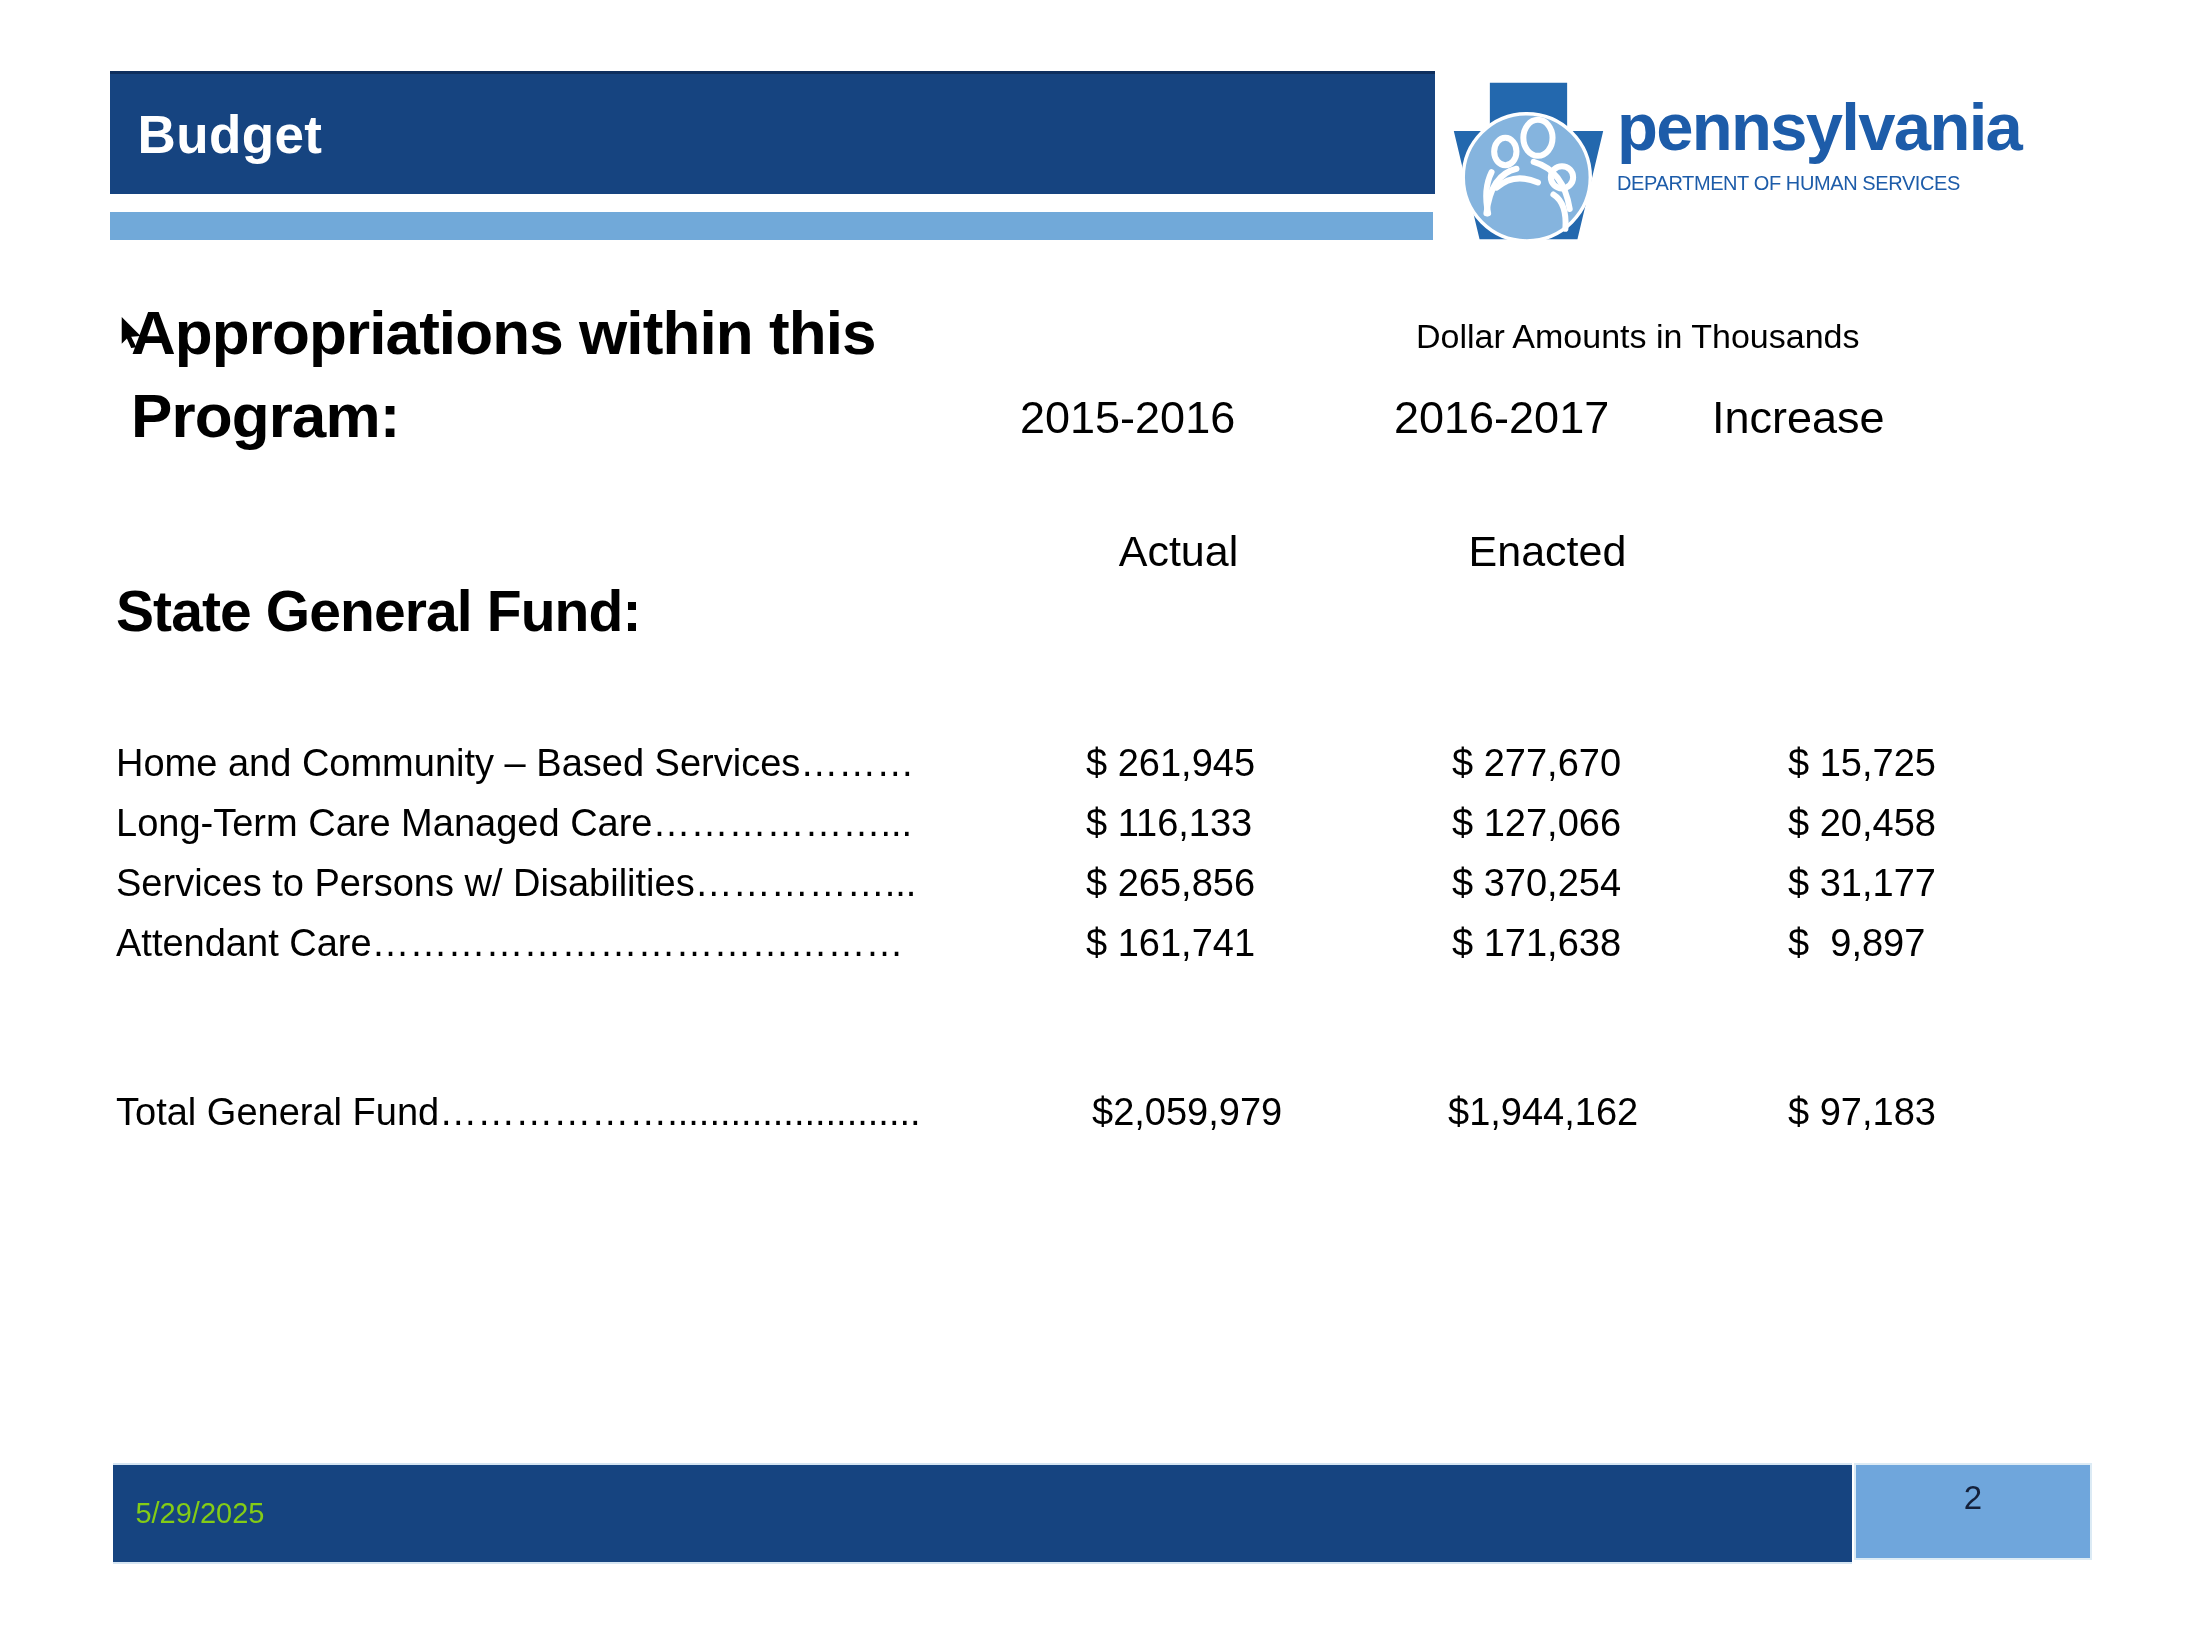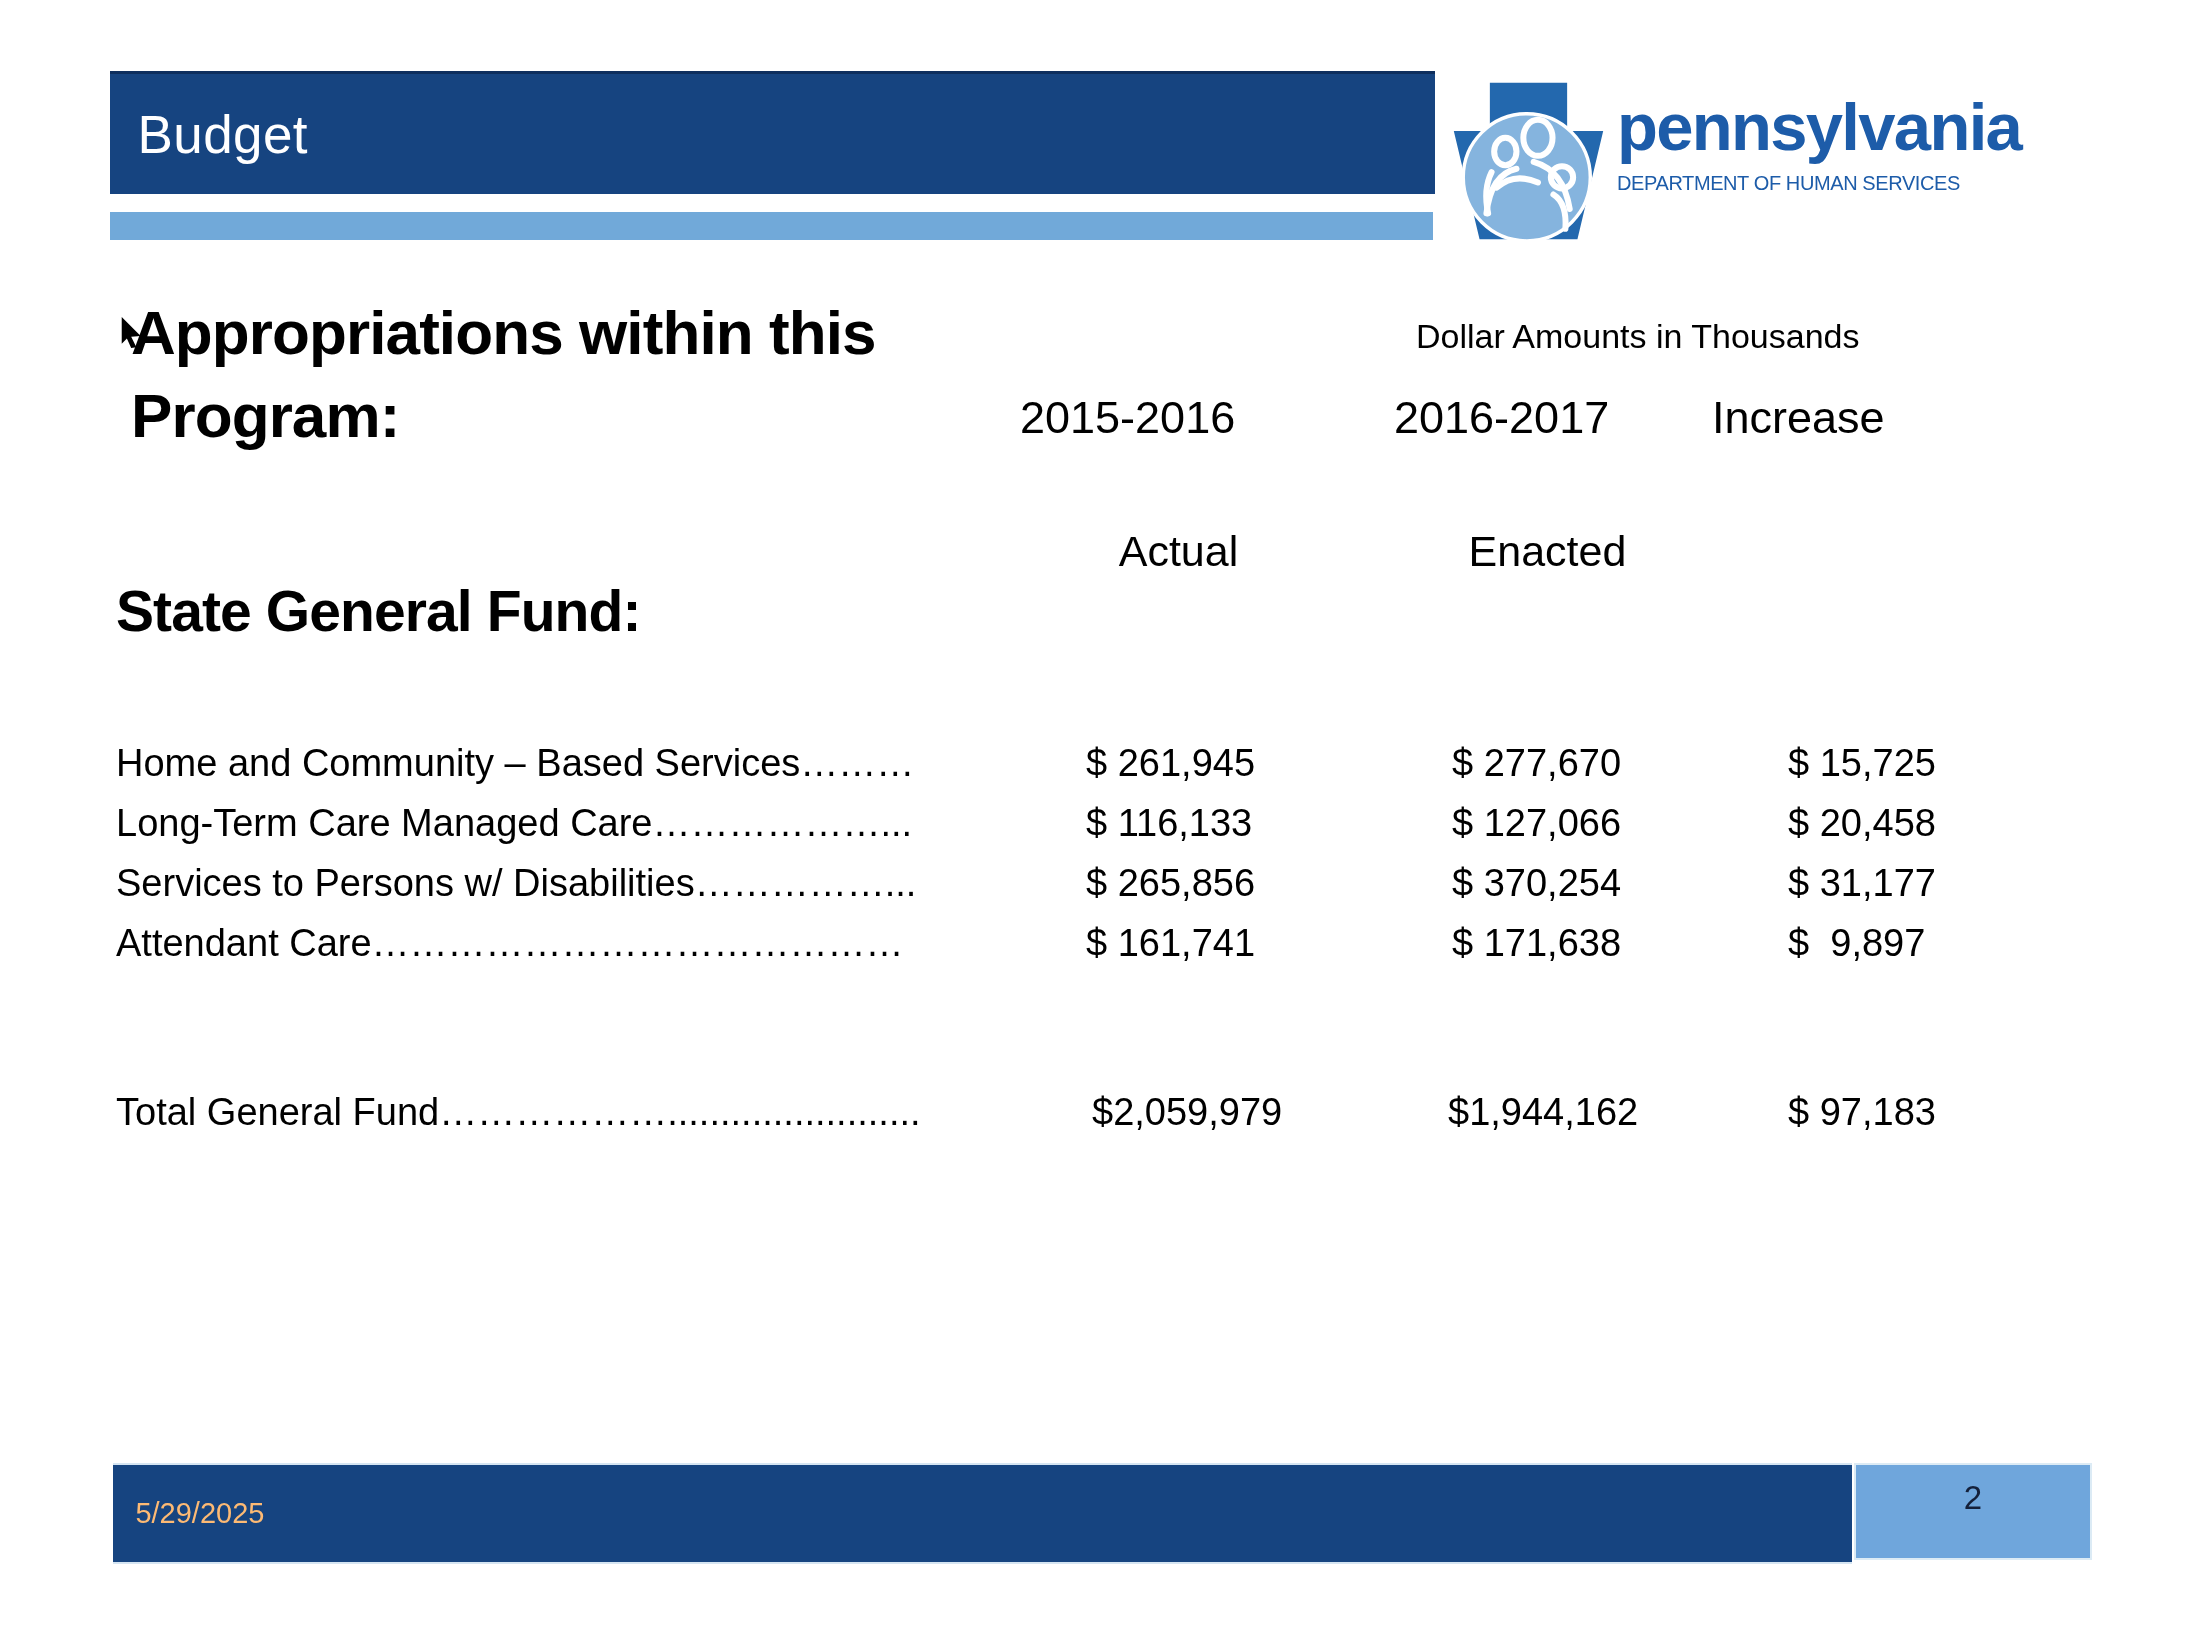--- a/index.html
+++ b/index.html
@@ -7,21 +7,21 @@
     position:relative;width:2203px;height:1652px;background:#ffffff;
     font-family:"Liberation Sans","DejaVu Sans",sans-serif;color:#000;
     overflow:hidden;
   }
   
   .header-bar{
     position:absolute;left:110px;top:71px;width:1325px;height:120px;
     background:#164480;border-top:3.4px solid #0e2f5e;
     display:flex;align-items:center;
   }
-  .header-title{color:#ffffff;font-size:53px;padding-left:27.5px;letter-spacing:0.4px;}
+  .header-title{color:#ffffff;font-size:53px;padding-left:27.5px;letter-spacing:0.4px;font-weight:bold;}
   .accent-strip{
     position:absolute;left:110px;top:212px;width:1323px;height:28px;background:#71a9d9;
   }
   
   .logo{position:absolute;left:1452px;top:76px;width:740px;height:172px;}
   .logo-mark{position:absolute;left:0;top:0;}
   .logo-text{position:absolute;left:165px;top:15.5px;width:568px;}
   .logo-brand{color:#1d5ca9;font-weight:bold;font-size:67px;line-height:69px;letter-spacing:-1.7px;}
   .logo-dept{color:#1d5ca9;font-size:20px;line-height:34px;margin-top:5.2px;letter-spacing:-0.4px;}
   
@@ -46,21 +46,21 @@
   .c1{left:1086px;width:250px;}
   .c2{left:1452px;width:250px;}
   .c3{left:1788px;width:224px;}
   .rt .c1{left:1092px;} .rt .c2{left:1448px;}
   
   .footer-bar{
     position:absolute;left:113px;top:1463px;width:1739px;height:97px;background:#164480;
     border-top:2.6px solid #d5e5f2;border-bottom:2.6px solid #d5e5f2;
     display:flex;align-items:center;
   }
-  .footer-date{color:#fdba74;font-size:29px;padding-left:22.4px;}
+  .footer-date{color:#84cc16;font-size:29px;padding-left:22.4px;}
   .page-box{
     position:absolute;left:1854px;top:1463px;width:238px;height:97px;background:#6fa6dc;
     border:2.6px solid #dcebf5;box-sizing:border-box;
   }
   .page-num{position:absolute;left:0;top:13.8px;width:100%;text-align:center;font-size:33px;color:#14203a;}
 </style>
 </head>
 <body>
 
 <div id="slide">

